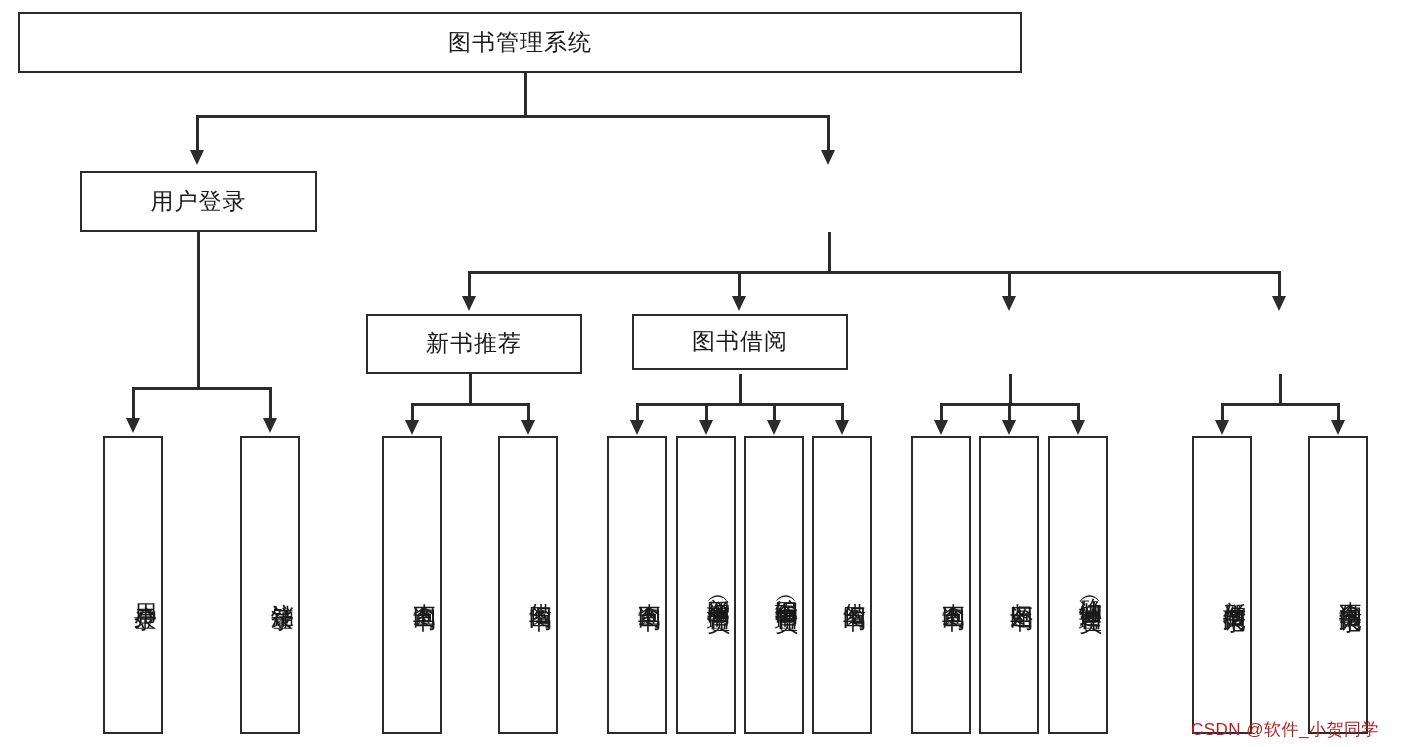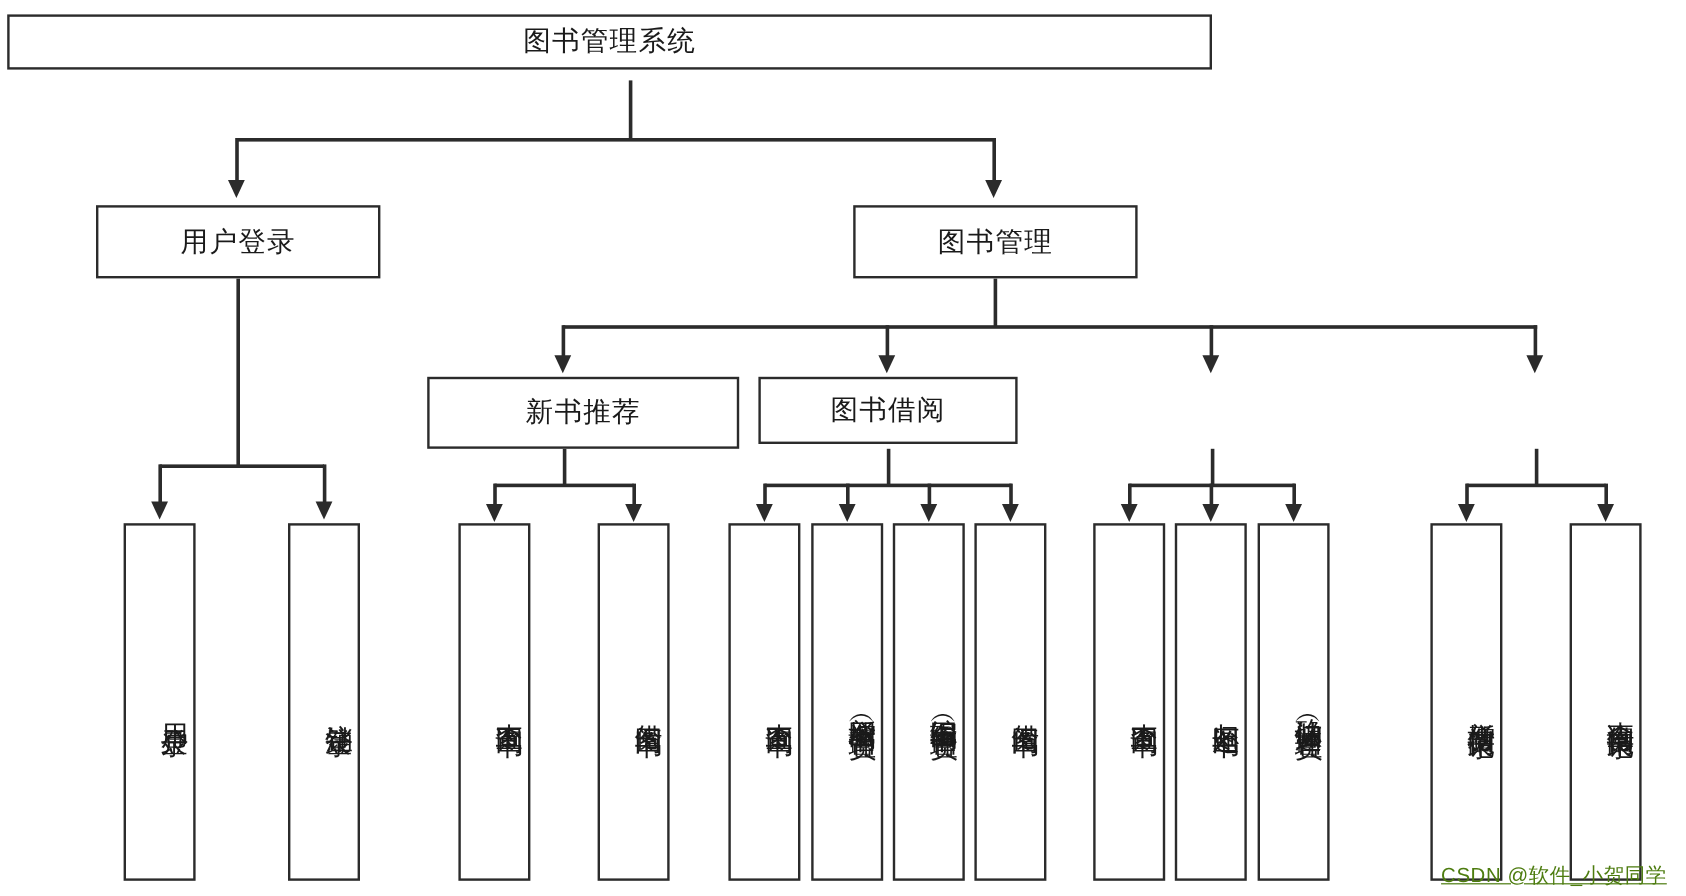--- a/index.html
+++ b/index.html
@@ -65,75 +65,71 @@
     position: absolute;
     width: 0;
     height: 0;
     border-left: 7px solid transparent;
     border-right: 7px solid transparent;
     border-top: 15px solid #2b2b2b;
     z-index: 2;
   }
   .watermark {
     position: absolute;
-    right: 16px;
+    right: 26px;
     bottom: 6px;
     font-size: 17px;
-    color: #4d7c0f;
+    color: #b91c1c;
     letter-spacing: 0.5px;
     z-index: 5;
     white-space: nowrap;
-    text-decoration: underline;
   }
 </style>
 </head>
 <body>
 
 <div id="canvas">
 
-  <div class="node horiz" style="left:6px; top:12px; width:1004px; height:46px;">
+  <div class="node horiz" style="left:18px; top:12px; width:1004px; height:61px;">
     <span>图书管理系统</span>
   </div>
 
   <div class="ln v" style="left:524px; top:67px; height:49px;"></div>
 
   <div class="ln h" style="left:197px; top:115px; width:631px;"></div>
 
   <div class="ln v" style="left:196px; top:115px; height:38px;"></div>
   <div class="arrow" style="left:190px; top:150px;"></div>
   <div class="ln v" style="left:827px; top:115px; height:38px;"></div>
   <div class="arrow" style="left:821px; top:150px;"></div>
 
   <div class="node horiz" style="left:80px; top:171px; width:237px; height:61px;">
     <span>用户登录</span>
   </div>
 
-  <div class="node horiz" style="left:711px; top:171px; width:237px; height:61px;">
-    <span>图书管理</span>
-  </div>
 
   <div class="ln v" style="left:197px; top:232px; height:156px;"></div>
   <div class="ln h" style="left:133px; top:387px; width:137px;"></div>
   <div class="ln v" style="left:132px; top:387px; height:32px;"></div>
   <div class="arrow" style="left:126px; top:418px;"></div>
   <div class="ln v" style="left:269px; top:387px; height:32px;"></div>
   <div class="arrow" style="left:263px; top:418px;"></div>
 
   <div class="ln v" style="left:828px; top:232px; height:40px;"></div>
   <div class="ln h" style="left:469px; top:271px; width:812px;"></div>
   <div class="ln v" style="left:468px; top:271px; height:26px;"></div>
   <div class="arrow" style="left:462px; top:296px;"></div>
   <div class="ln v" style="left:738px; top:271px; height:26px;"></div>
   <div class="arrow" style="left:732px; top:296px;"></div>
   <div class="ln v" style="left:1008px; top:271px; height:26px;"></div>
   <div class="arrow" style="left:1002px; top:296px;"></div>
   <div class="ln v" style="left:1278px; top:271px; height:26px;"></div>
   <div class="arrow" style="left:1272px; top:296px;"></div>
 
-  <div class="node horiz" style="left:356px; top:314px; width:260px; height:60px;">
+  <div class="node horiz" style="left:366px; top:314px; width:216px; height:60px;">
     <span>新书推荐</span>
   </div>
   <div class="node horiz" style="left:632px; top:314px; width:216px; height:56px;">
     <span>图书借阅</span>
   </div>
 
   <div class="ln v" style="left:469px; top:374px; height:30px;"></div>
   <div class="ln h" style="left:412px; top:403px; width:116px;"></div>
   <div class="ln v" style="left:411px; top:403px; height:18px;"></div>
   <div class="arrow" style="left:405px; top:420px;"></div>

